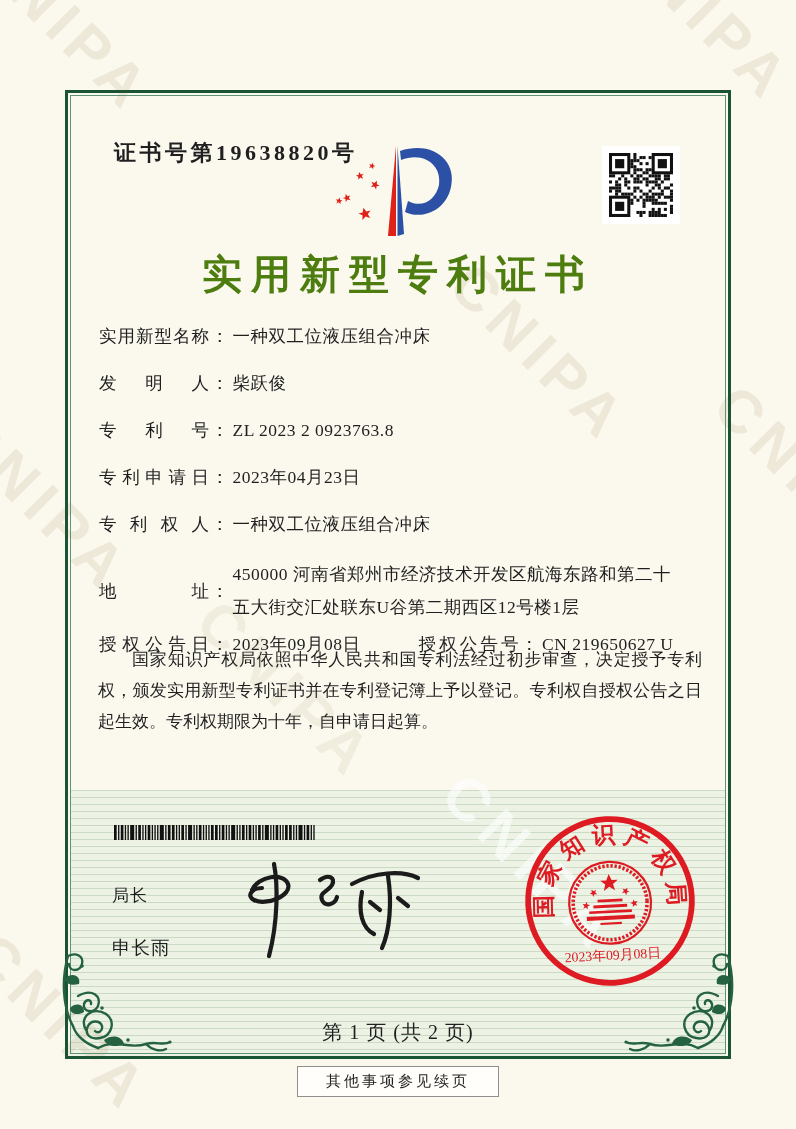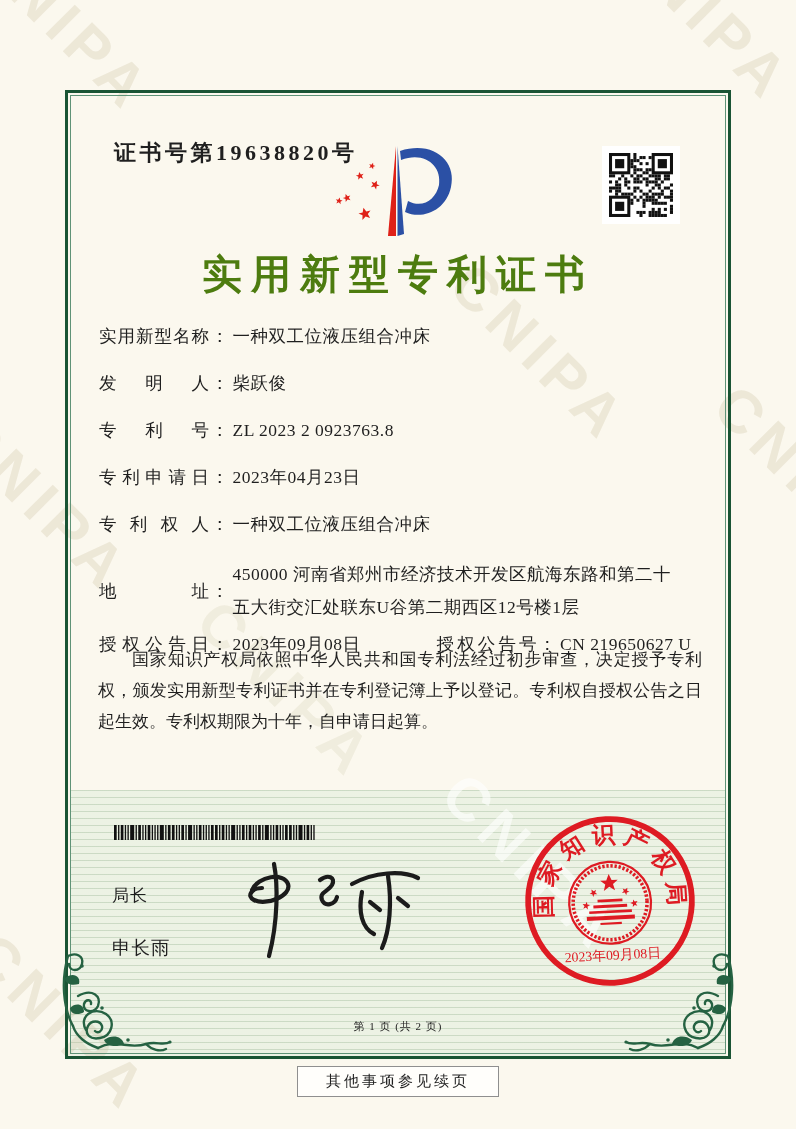--- a/index.html
+++ b/index.html
@@ -47,32 +47,32 @@
     font-size:40px; font-weight:bold; letter-spacing:9px; color:#4d7c0f;
   }
   
   .fields{ position:absolute; z-index:4; left:99px; top:323px; width:608px; font-size:17.5px; }
   .frow{ display:flex; align-items:center; line-height:26px; margin-bottom:21px; }
   .flabel{ display:inline-block; width:110px; text-align:justify; text-align-last:justify; }
   .fcolon{ margin:0 4px 0 2px; }
   .fvalue{ letter-spacing:0.5px; }
   .fvalue-addr{ width:452px; line-height:33px; }
   .frow-addr{ margin-bottom:7px; }
-  .fgroup2{ display:flex; margin-left:76px; }
+  .fgroup2{ display:flex; margin-left:58px; }
   .flabel-2{ display:inline-block; width:100px; text-align:justify; text-align-last:justify; }
   
   .paras{ position:absolute; z-index:4; left:98px; top:644px; width:604px; }
   .paras p{ margin:0 0 5px 0; font-size:17px; line-height:31px; text-indent:2em; text-align:justify; }
   
   .barcode{ position:absolute; z-index:4; left:114px; top:825px; width:202px; height:15px; }
   .director-label{ position:absolute; z-index:4; left:112px; top:884px; font-family:"Liberation Sans","DejaVu Sans",sans-serif; font-size:17px; letter-spacing:1px; }
   .director-name{ position:absolute; z-index:4; left:112px; top:919px; font-family:"Liberation Sans","DejaVu Sans",sans-serif; font-size:18.5px; letter-spacing:1px;margin-top:16px; }
   .signature{ position:absolute; z-index:4; left:222px; top:850px; width:210px; height:118px; }
   .seal{ position:absolute; z-index:5; left:521px; top:812px; width:178px; height:178px; transform:rotate(-3deg); opacity:0.95; }
-  .page-info{ position:absolute; z-index:4; left:0; top:1019px; width:100%; text-align:center; font-size:11px; letter-spacing:1px; }
+  .page-info{ position:absolute; z-index:4; left:0; top:1019px; width:100%; text-align:center; font-size:20px; letter-spacing:1px; }
   .footer-box{
     position:absolute; z-index:4; left:50%; top:1066px; transform:translateX(-50%);
     background:#fffefb; border:1px solid #8f8f8f; padding:5px 28px;
     font-size:15px; letter-spacing:3px; white-space:nowrap;
   }
   svg text{ user-select:none; }
 </style>
 </head>
 <body>
 

